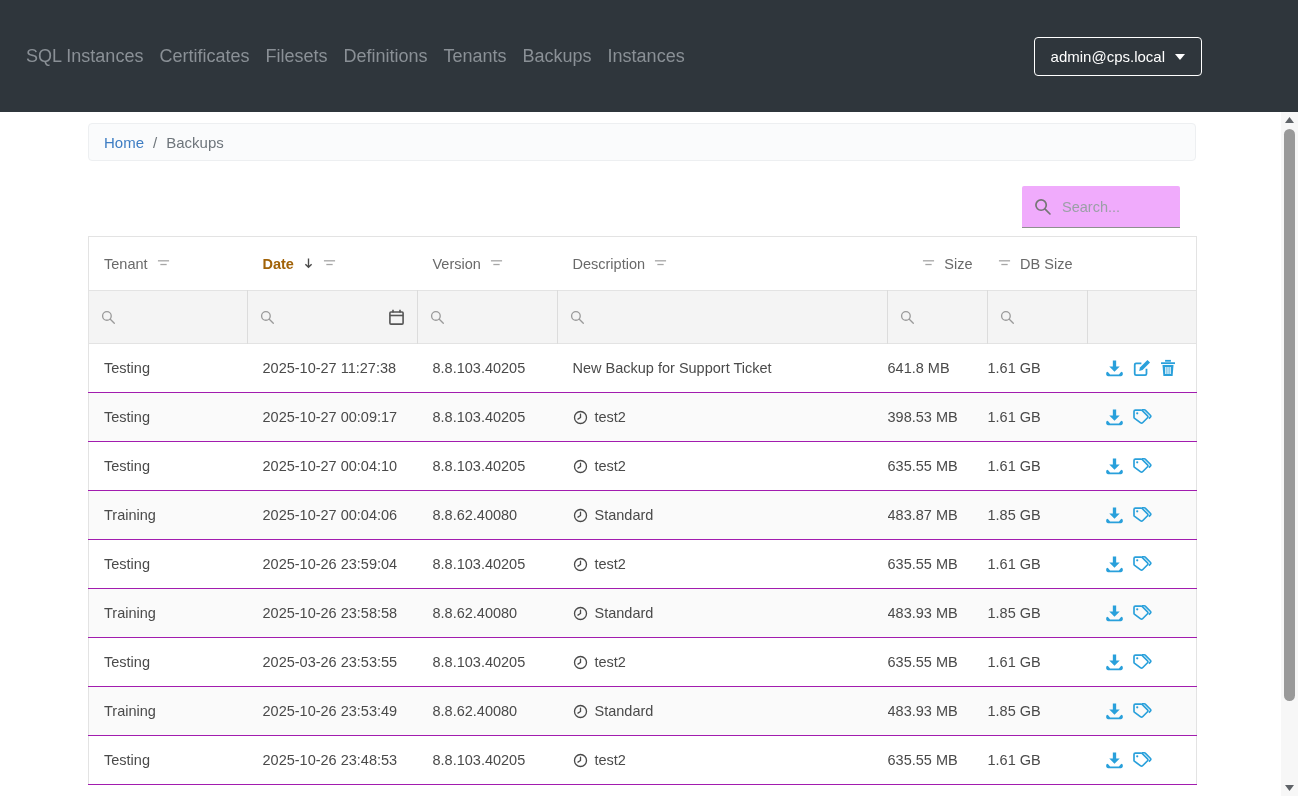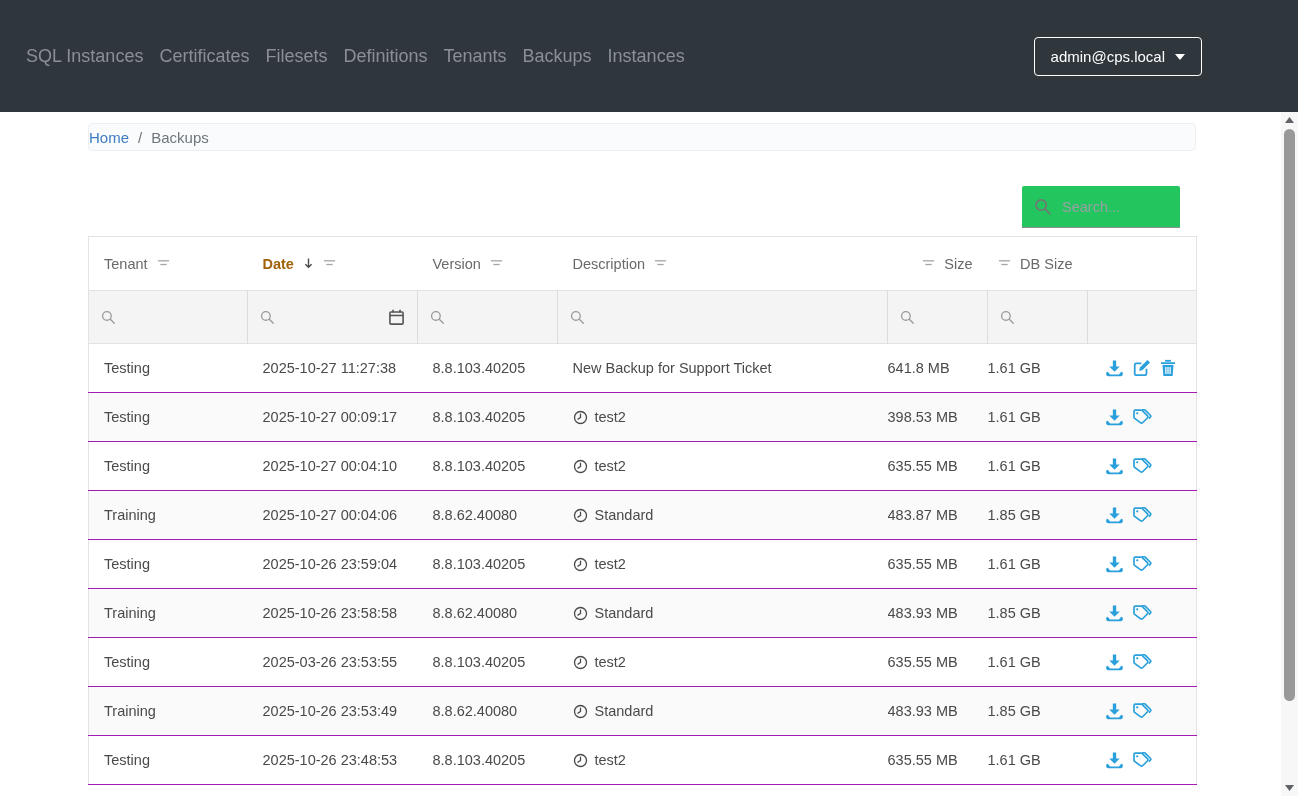--- a/index.html
+++ b/index.html
@@ -15,28 +15,28 @@
   .logo-sub { display:flex; justify-content:flex-end; align-items:center; gap:7px;
     color:#f2f4f5; font-size:18px; margin-top:2px; padding-right:2px; }
   .main-nav { display:flex; align-items:center; gap:16px; margin-left:26px; }
   .nav-link { color:#8a9096; font-size:18px; text-decoration:none; cursor:pointer; white-space:nowrap; }
   .user-menu { position:absolute; right:96px; top:37px; height:39px; padding:0 16px;
     background:transparent; border:1px solid #ffffff; border-radius:4px; color:#fff;
     font-size:15px; font-family:"Liberation Sans", sans-serif; display:flex; align-items:center; gap:10px; cursor:pointer; }
 
   
   .content { position:absolute; top:112px; left:0; width:1281px; bottom:0; background:#fff; }
-  .breadcrumb { position:absolute; left:88px; top:11px; width:1108px; height:28px;
+  .breadcrumb { position:absolute; left:88px; top:11px; width:1108px; height:38px;
     background:#fafbfc; border:1px solid #edeff1; border-radius:4px;
-    display:flex; align-items:center; gap:9px; font-size:15px; }
+    display:flex; align-items:center; padding-left:15px; gap:9px; font-size:15px; }
   .bc-home { color:#3e7dc3; text-decoration:none; cursor:pointer; }
   .bc-sep, .bc-current { color:#6e757b; }
 
   .search-box { position:absolute; left:1022px; top:74px; width:158px; height:42px;
-    background:#22c55e; border-bottom:1px solid #8f8f8f; border-radius:2px 2px 0 0;
+    background:#f0abfc; border-bottom:1px solid #8f8f8f; border-radius:2px 2px 0 0;
     display:flex; align-items:center; gap:10px; padding:0 12px; }
   .search-box input { flex:1; min-width:0; border:none; background:transparent; outline:none;
     font:14.5px "Liberation Sans", sans-serif; color:#444; }
   .search-box input::placeholder { color:#9aa0a6; }
 
   
   .grid { position:absolute; left:88px; top:124px; width:1108px; border-collapse:collapse;
     table-layout:fixed; background:#fff; border:1px solid #e3e3e3; border-bottom:none; }
   .grid th, .grid td { overflow:hidden; white-space:nowrap; }
   .grid thead tr.hdr { height:54px; border-bottom:1px solid #e3e3e3; background:#fff; }

